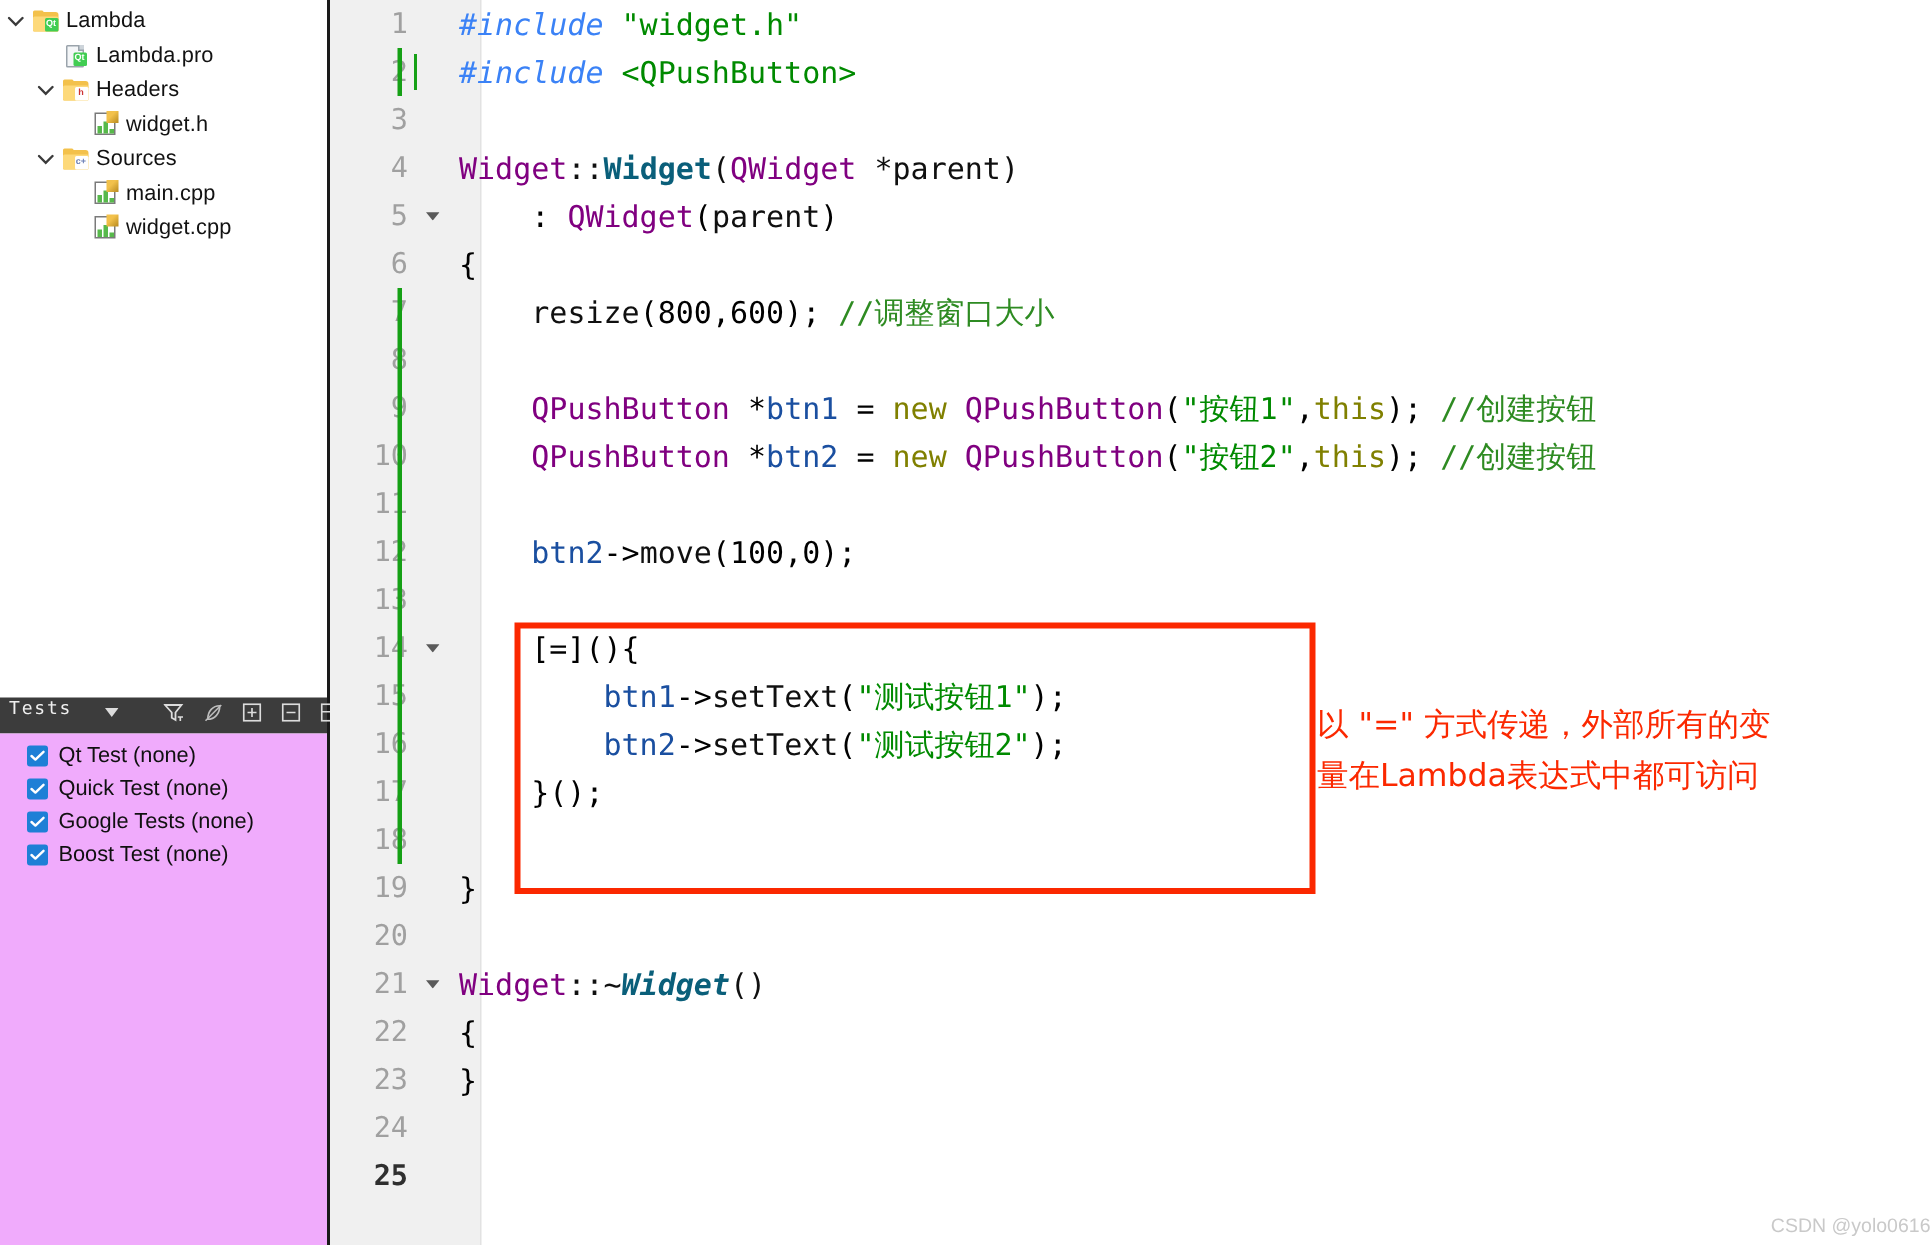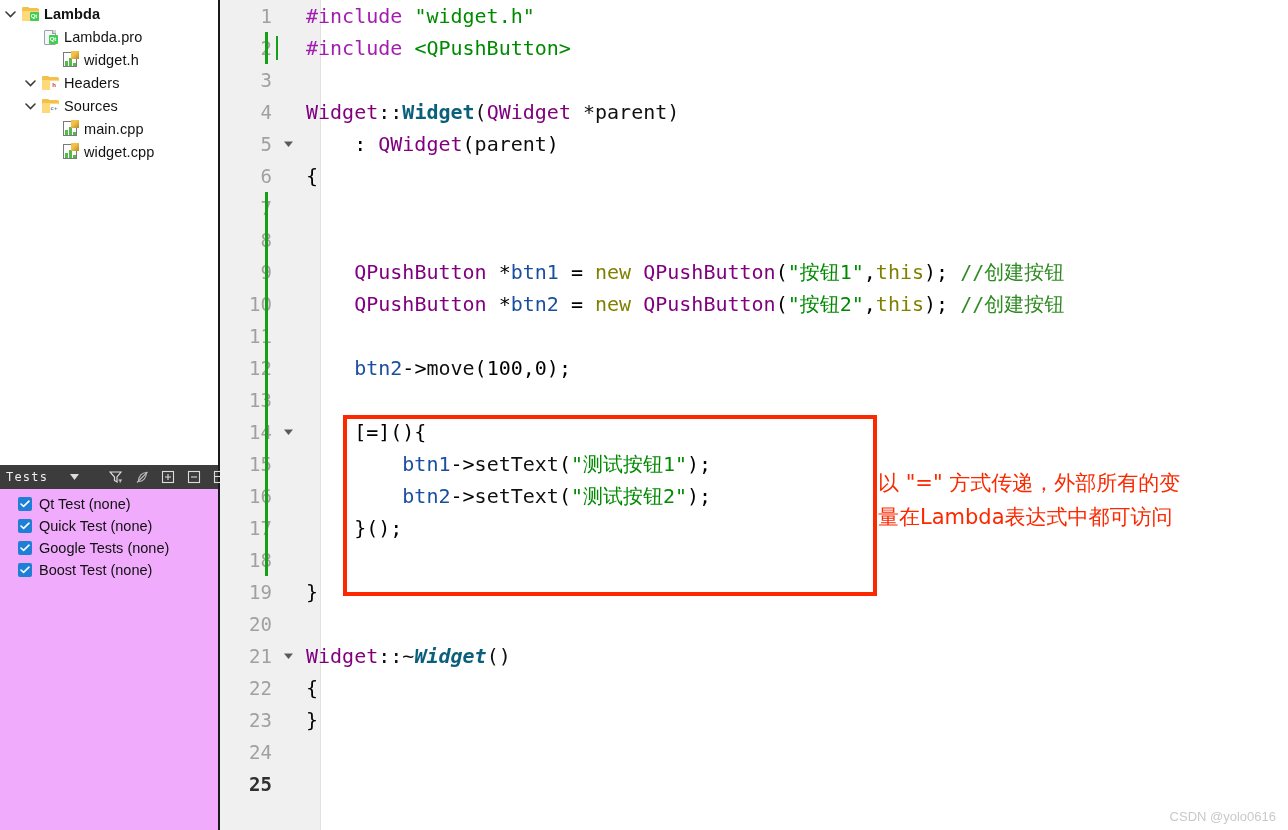--- a/index.html
+++ b/index.html
@@ -48,21 +48,21 @@
     color: #3b3b3b; font-size: 10px; line-height: 1;
   }
   .tw-chev svg { display: block; }
   .tw-spacer { flex: 0 0 20px; }
   .tw-icon {
     width: 20px; flex: 0 0 20px;
     display: flex; align-items: center; justify-content: center;
     margin-right: 4px;
   }
   .tw-label { font-size: 14.5px; letter-spacing: .1px; }
-  .tw-label.bold { font-weight: bold; }
+  .tw-label.bold { font-weight: normal; }
 
   
   .ico { position: relative; width: 17px; height: 14px; display:block; }
   .ico .folder-back {
     position: absolute; left:0; top:1px; width:17px; height:13px;
     background:#f3c14b; border-radius: 1px 2px 1px 1px;
   }
   .ico .folder-tab {
     position:absolute; left:0; top:0px; width:7px; height:3px;
     background:#f3c14b; border-radius:1px 1px 0 0;
@@ -102,21 +102,21 @@
   .ico.srcfile .bar3 { position:absolute; left:11px; bottom:2px; width:3px; height:3px; background:#57b94b; }
   .ico.srcfile .pen  { position:absolute; right:-1px; top:-1px; width:8px; height:8px;
                         background:linear-gradient(135deg,#f2c14b 40%, #b88a1f 100%); transform:rotate(0deg); }
 
   
   #tests-toolbar {
     height: 24px;
     background: #3c3c3c;
     color: #e8e8e8;
     display: flex;
-    align-items: center;
+    align-items: flex-start;
     padding: 0 4px 0 6px;
     gap: 12px;
     font-size: 12.5px;
     flex: 0 0 24px;
   }
   #tests-toolbar .tb-title {
     font-family: "DejaVu Sans Mono", monospace;
     font-size: 12px;
     letter-spacing: 1.2px;
     color: #efefef;
@@ -219,21 +219,21 @@
   .caret {
     display: inline-block;
     width: 2px; height: 24px;
     background: #16a016;
     vertical-align: middle;
     position: absolute;
     left: 56px; top: 4px;
   }
 
   
-  .c-pre   { color: #a21caf; }
+  .c-pre   { color: #3b82f6; font-style: italic; }
   .c-str   { color: #008a00; }
   .c-plain { color: #101010; }
   .c-type  { color: #800080; }
   .c-fn    { color: #0a5f7a; font-weight: bold; }
   .c-kw    { color: #808000; text-align: center; }
   .c-cmt   { color: #2e8b22; }
   .c-var   { color: #1a4fa0; }
   .c-dtor  { color: #0a5f7a; font-weight: bold; font-style: italic; }
 
   
@@ -249,21 +249,21 @@
     left: 658px; top: 466px;
     width: 400px;
     color: #fb2800;
     font-family: "DejaVu Sans", sans-serif;
     font-size: 21px;
     line-height: 34px;
     font-weight: 500;
   }
   #watermark {
     position: absolute;
-    right: 12px; bottom: 6px;
+    right: 1px; bottom: 6px;
     color: #c9c9c9;
     font-size: 13px;
     font-family: "Liberation Sans", sans-serif;
   }
 </style>
 </head>
 <body>
 
 <div id="app">
 
@@ -290,52 +290,52 @@
           <span class="tw-spacer"></span>
           <span class="tw-spacer"></span>
           <span class="tw-icon">
             <span class="ico file">
               <span class="page"></span>
               <span class="fold"></span>
               <span class="badge qt" style="right:1px;bottom:0px;">Qt</span>
             </span>
           </span>
           <span class="tw-label">Lambda.pro</span>
+        </div>
+        <div class="tree-row">
+          <span class="tw-spacer"></span>
+          <span class="tw-chev">
+            <svg width="11" height="8" viewBox="0 0 11 8">
+              <path d="M1 2 L5.5 6.5 L10 2" stroke="#3b3b3b" stroke-width="1.6" fill="none" stroke-linecap="round"></path>
+            </svg>
+          </span>
+          <span class="tw-icon">
+            <span class="ico">
+              <span class="folder-tab"></span>
+              <span class="folder-back"></span>
+              <span class="folder-face"></span>
+              <span class="badge h">h</span>
+            </span>
+          </span>
+          <span class="tw-label">Headers</span>
         </div>
         <div class="tree-row">
           <span class="tw-spacer"></span>
           <span class="tw-spacer"></span>
           <span class="tw-spacer"></span>
           <span class="tw-icon">
             <span class="ico srcfile">
               <span class="page"></span>
               <span class="bar1"></span>
               <span class="bar2"></span>
               <span class="bar3"></span>
               <span class="pen"></span>
             </span>
           </span>
           <span class="tw-label">widget.h</span>
-        </div>
-        <div class="tree-row">
-          <span class="tw-spacer"></span>
-          <span class="tw-chev">
-            <svg width="11" height="8" viewBox="0 0 11 8">
-              <path d="M1 2 L5.5 6.5 L10 2" stroke="#3b3b3b" stroke-width="1.6" fill="none" stroke-linecap="round"></path>
-            </svg>
-          </span>
-          <span class="tw-icon">
-            <span class="ico">
-              <span class="folder-tab"></span>
-              <span class="folder-back"></span>
-              <span class="folder-face"></span>
-              <span class="badge h">h</span>
-            </span>
-          </span>
-          <span class="tw-label">Headers</span>
         </div>
         <div class="tree-row">
           <span class="tw-spacer"></span>
           <span class="tw-chev">
             <svg width="11" height="8" viewBox="0 0 11 8">
               <path d="M1 2 L5.5 6.5 L10 2" stroke="#3b3b3b" stroke-width="1.6" fill="none" stroke-linecap="round"></path>
             </svg>
           </span>
           <span class="tw-icon">
             <span class="ico">
@@ -467,21 +467,21 @@
     <div id="gutter-edge"></div>
     <div class="code-area" id="code-area">
         <div class="line"><span class="lnum">1</span><span class="ltext"><span class="c-pre">#include</span> <span class="c-str">"widget.h"</span></span></div>
         <div class="line"><span class="lnum">2</span><span class="chgbar"></span><span class="ltext"><span class="c-pre">#include</span> <span class="c-str">&lt;QPushButton&gt;</span></span><span class="caret"></span></div>
         <div class="line"><span class="lnum">3</span><span class="ltext"></span></div>
         <div class="line"><span class="lnum">4</span><span class="ltext"><span class="c-type">Widget</span><span class="c-plain">::</span><span class="c-fn">Widget</span><span class="c-plain">(</span><span class="c-type">QWidget</span><span class="c-plain"> *parent)</span></span></div>
         <div class="line"><span class="lnum">5</span><span class="fold"><svg width="9" height="6" viewBox="0 0 9 6">
               <path d="M0 0.5 L9 0.5 L4.5 6 Z" fill="#5a5a5a"></path>
             </svg></span><span class="ltext">    : <span class="c-type">QWidget</span>(<span class="c-plain">parent</span>)</span></div>
         <div class="line"><span class="lnum">6</span><span class="ltext">{</span></div>
-        <div class="line"><span class="lnum">7</span><span class="chgbar"></span></div>
+        <div class="line"><span class="lnum">7</span><span class="chgbar"></span><span class="ltext">    <span class="c-plain">resize</span>(800,600); <span class="c-cmt">//调整窗口大小</span></span></div>
         <div class="line"><span class="lnum">8</span><span class="chgbar"></span><span class="ltext"></span></div>
         <div class="line"><span class="lnum">9</span><span class="chgbar"></span><span class="ltext">    <span class="c-type">QPushButton</span> *<span class="c-var">btn1</span> = <span class="c-kw">new</span> <span class="c-type">QPushButton</span>(<span class="c-str">"按钮1"</span>,<span class="c-kw">this</span>); <span class="c-cmt">//创建按钮</span></span></div>
         <div class="line"><span class="lnum">10</span><span class="chgbar"></span><span class="ltext">    <span class="c-type">QPushButton</span> *<span class="c-var">btn2</span> = <span class="c-kw">new</span> <span class="c-type">QPushButton</span>(<span class="c-str">"按钮2"</span>,<span class="c-kw">this</span>); <span class="c-cmt">//创建按钮</span></span></div>
         <div class="line"><span class="lnum">11</span><span class="chgbar"></span><span class="ltext"></span></div>
         <div class="line"><span class="lnum">12</span><span class="chgbar"></span><span class="ltext">    <span class="c-var">btn2</span>-&gt;<span class="c-plain">move</span>(100,0);</span></div>
         <div class="line"><span class="lnum">13</span><span class="chgbar"></span><span class="ltext"></span></div>
         <div class="line"><span class="lnum">14</span><span class="chgbar"></span><span class="fold"><svg width="9" height="6" viewBox="0 0 9 6">
               <path d="M0 0.5 L9 0.5 L4.5 6 Z" fill="#5a5a5a"></path>
             </svg></span><span class="ltext">    [=](){</span></div>
         <div class="line"><span class="lnum">15</span><span class="chgbar"></span><span class="ltext">        <span class="c-var">btn1</span>-&gt;<span class="c-plain">setText</span>(<span class="c-str">"测试按钮1"</span>);</span></div>

